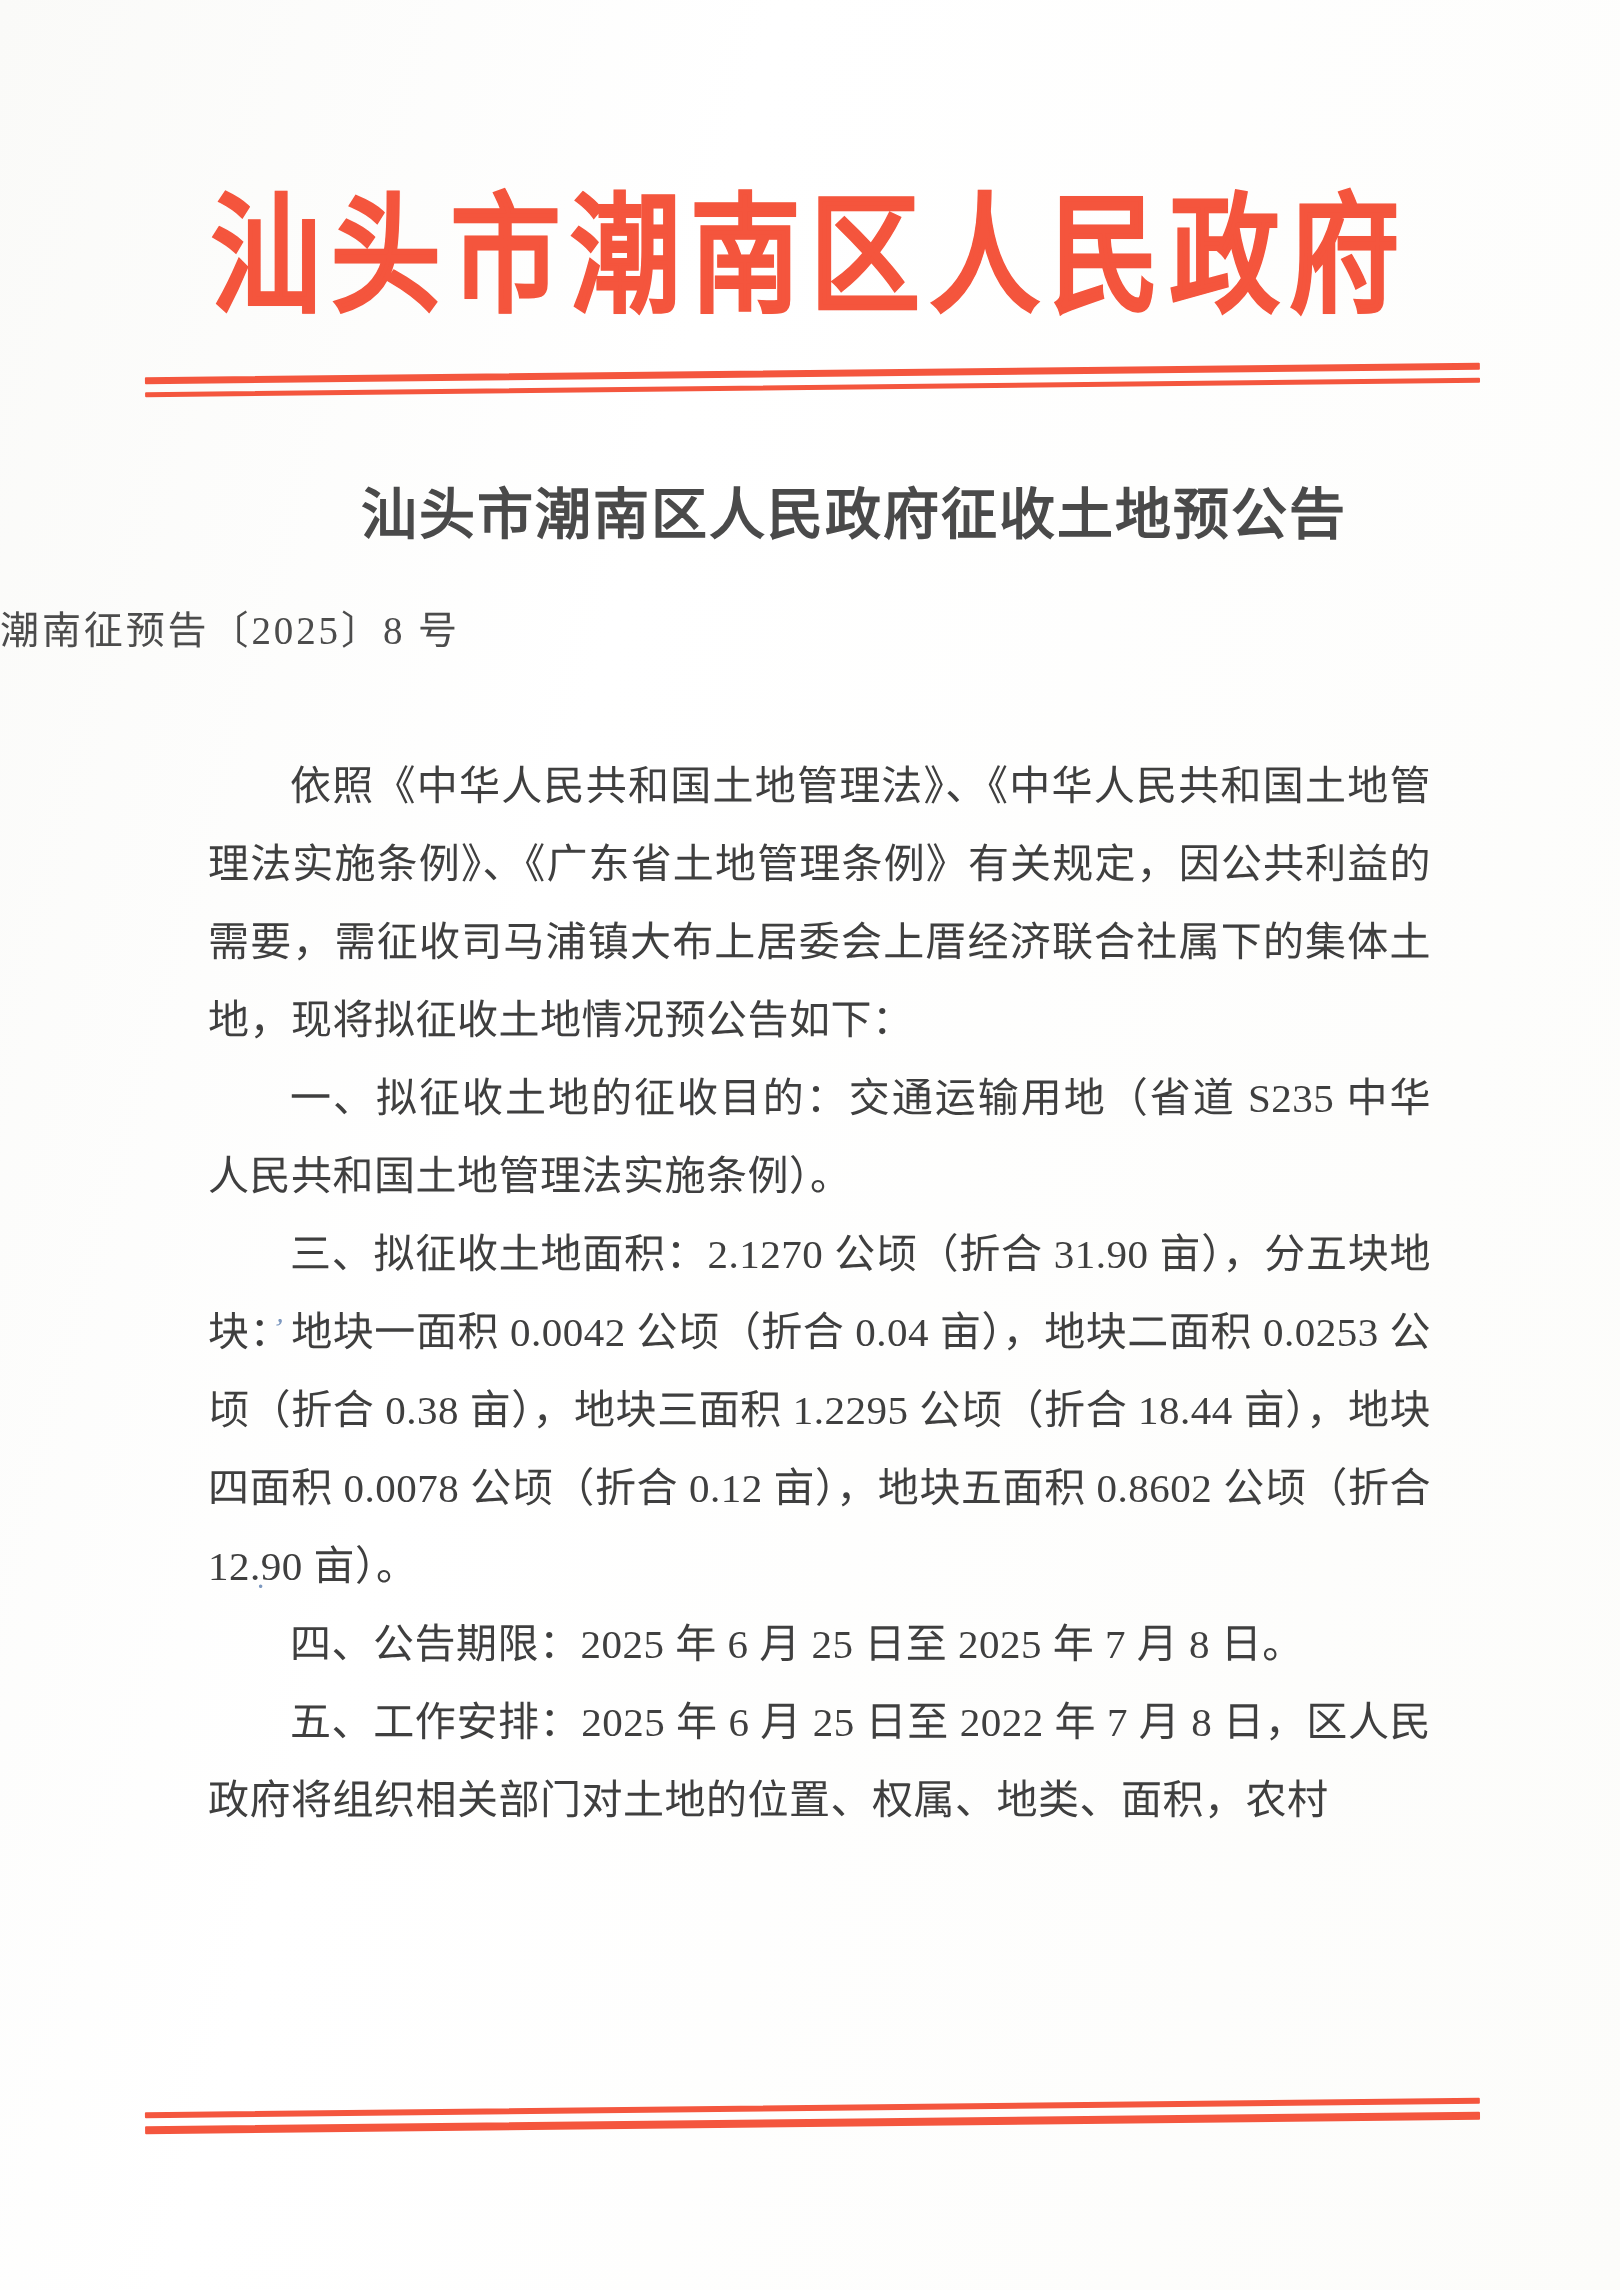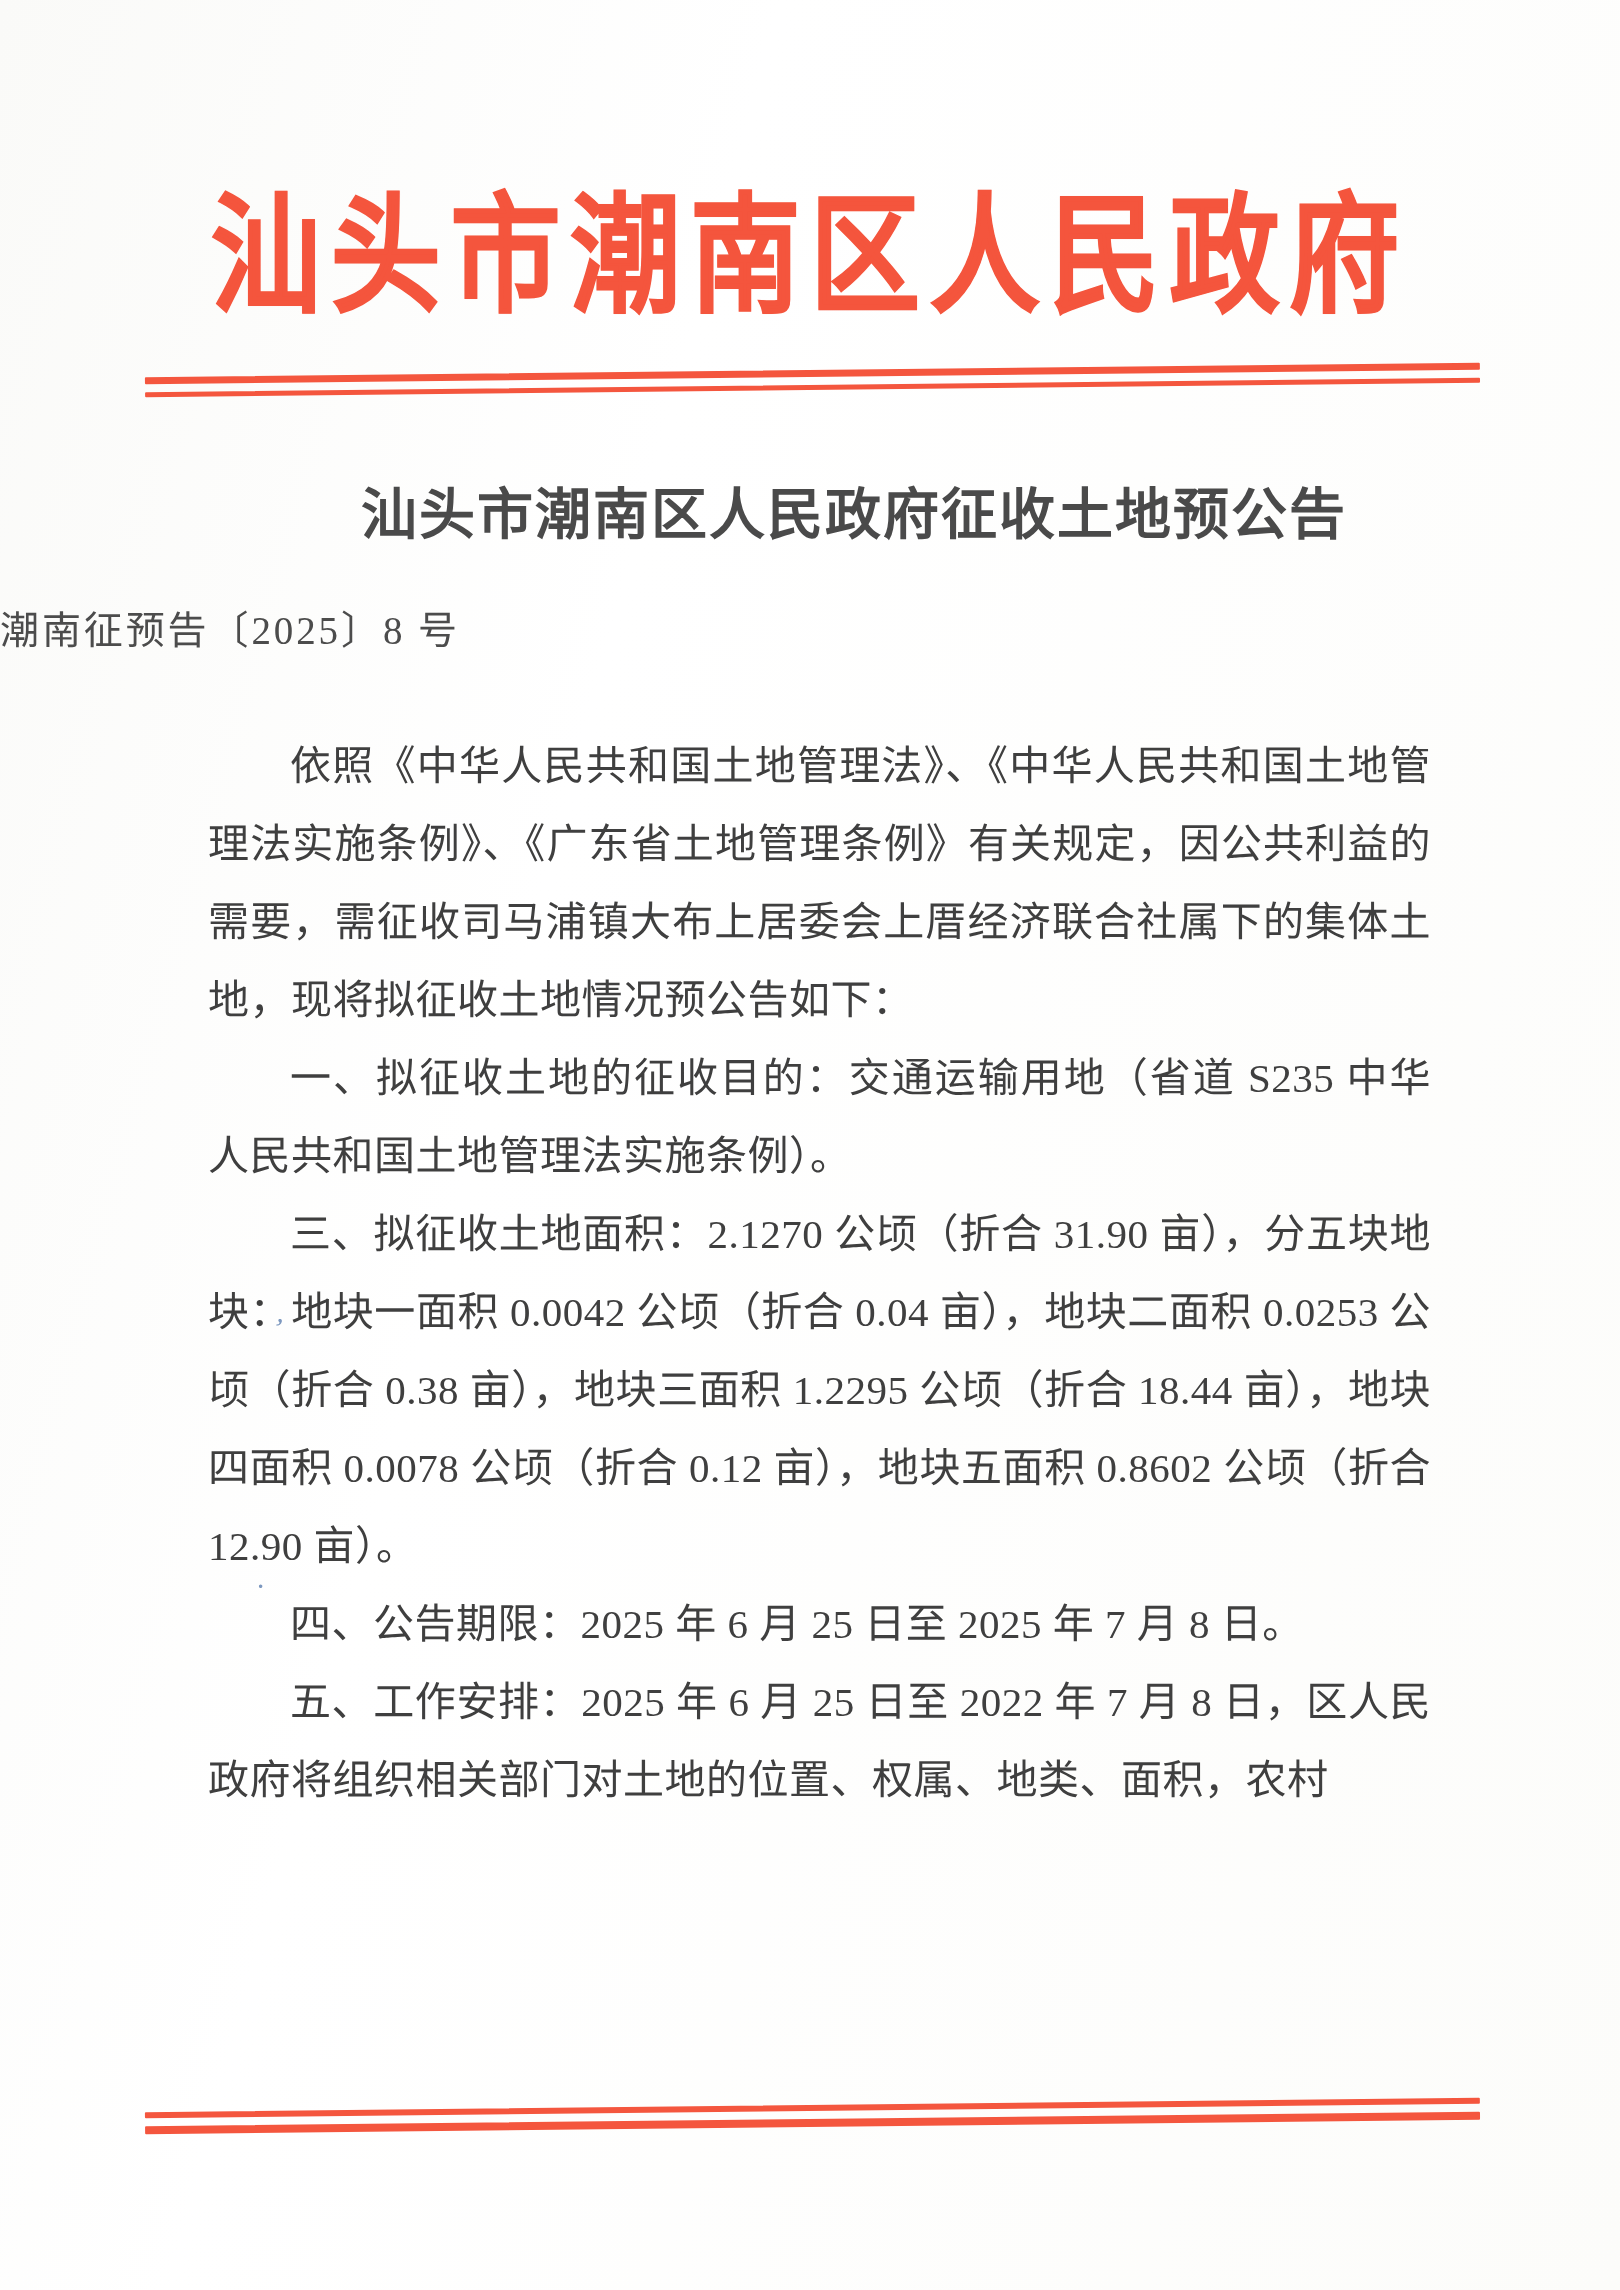--- a/index.html
+++ b/index.html
@@ -101,21 +101,21 @@
     text-align: left;
     font-size: 39px;
     letter-spacing: 2.9px;
     color: #4c4c4c;
     font-family: "Liberation Serif", "DejaVu Serif", serif;
   }
 
   
   .body-text {
     position: absolute;
-    top: 727px;
+    top: 747px;
     left: 208px;
     width: 1223px;
     font-size: 41px;
     line-height: 78px;
     color: #3f3f3f;
     letter-spacing: 0.5px;
     text-align: justify;
     text-justify: inter-ideograph;
   }
   .para {

